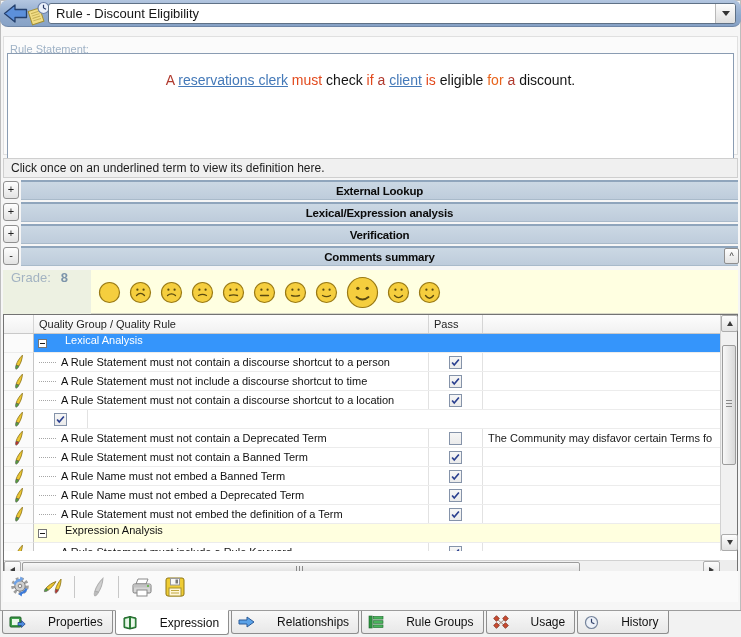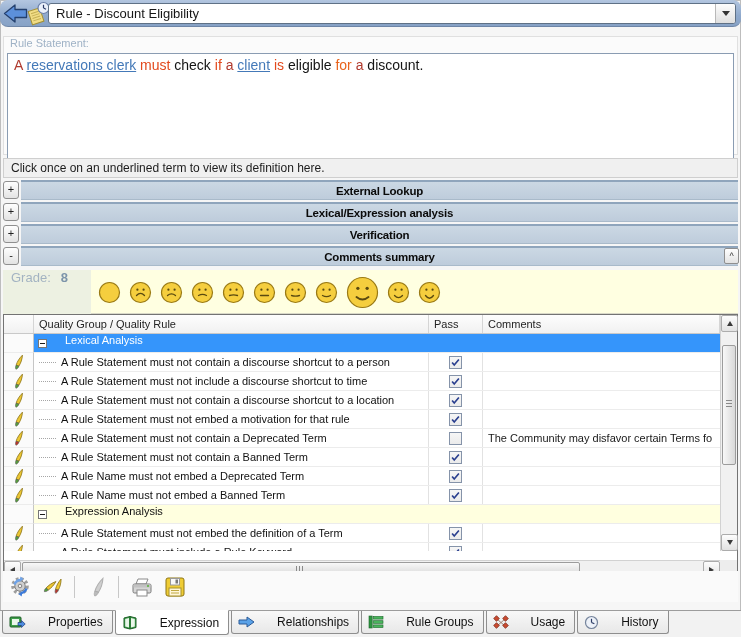--- a/index.html
+++ b/index.html
@@ -31,25 +31,25 @@
     background:linear-gradient(#FDFDFD,#DFDFDF); display:flex; align-items:center; justify-content:center; cursor:pointer;
   }
   .tri-down { width:0; height:0; border-left:4px solid transparent; border-right:4px solid transparent; border-top:5px solid #333; }
   .tri-up-s { width:0; height:0; border-left:3.5px solid transparent; border-right:3.5px solid transparent; border-bottom:5px solid #3A3A3A; }
   .tri-down-s { width:0; height:0; border-left:3.5px solid transparent; border-right:3.5px solid transparent; border-top:5px solid #3A3A3A; }
   .tri-left-s { width:0; height:0; border-top:3.5px solid transparent; border-bottom:3.5px solid transparent; border-right:5px solid #3A3A3A; }
   .tri-right-s { width:0; height:0; border-top:3.5px solid transparent; border-bottom:3.5px solid transparent; border-left:5px solid #3A3A3A; }
 
   
   .rs-group { position:absolute; left:3px; top:36px; width:735px; height:119px; background:#FBFBFB; border:1px solid #E0E0E0; }
-  .rs-label { position:absolute; left:6px; top:0; font-size:11px; color:#9FB2C6; }
+  .rs-label { position:absolute; left:6px; top:6px; font-size:11px; color:#9FB2C6; }
   .rs-box {
     position:absolute; left:3px; top:16px; width:727px; height:118px;
-    background:#FFFFFF; border:1px solid #8A9CB2; padding:2px 6px;
-    font-size:14px; line-height:19px; cursor:text;
+    background:#FFFFFF; border:1px solid #8A9CB2; padding:17px 6px;
+    font-size:14px; line-height:19px; cursor:text;text-align:center;
   }
   .rs-box span { margin-right:0; }
 
   
   .def-bar {
     position:absolute; left:3px; top:158px; width:735px; height:20px;
     background:#F0F0F0; border:1px solid #CFCFCF;
     font-size:12px; color:#1C1C1C; display:flex; align-items:center; padding-left:7px;
   }
 
@@ -324,21 +324,20 @@
         </span>
       </div>
   </div>
 
   <div class="grid">
     <div class="grid-inner">
       <div class="grid-header">
         <div class="gh-cell gh-rowhead"></div>
         <div class="gh-cell gh-main">Quality Group / Quality Rule</div>
         <div class="gh-cell gh-pass">Pass</div>
-        <div class="gh-cell gh-comments">Comments</div>
       </div>
       <div class="grid-rows">
           <div class="grid-row group selected">
             <div class="cell-rowhead"></div>
             <div class="row-rest">
               <span class="collapse-glyph"></span>
               <span class="row-label">Lexical Analysis</span>
             </div>
           </div>
           <div class="grid-row">
@@ -422,24 +421,20 @@
           <div class="grid-row">
             <div class="cell-rowhead">
               <span style="display: inline-flex;">
                 <svg width="15" height="16" viewBox="0 0 16 17">
                   <path d="M12.2 1.2 C9 4.4 6.6 8 5.4 12 L8.4 12.9 C10.6 9.4 11.9 5.6 12.2 1.2 Z" fill="#EEC832" stroke="#8E7618" stroke-width="0.9"></path>
                   <path d="M5.4 12 L8.4 12.9 C7.9 14.5 6.9 15.6 5.3 16.2 C4.5 14.9 4.8 13.5 5.4 12 Z" fill="#55A33A" stroke="#5A5A5A" stroke-width="0.7"></path>
                 </svg>
               </span>
             </div>
             <div class="row-rest">
-              <div class="cell-main">
-                <span class="tree-dots"></span>
-                <span class="row-label">A Rule Statement must not embed a motivation for that rule</span>
-              </div>
               <div class="cell-pass">
                 <span class="checkbox checked">
                   <svg width="11" height="11" viewBox="0 0 13 13">
                     <polyline points="2.5,6.5 5,9.5 10.5,3" fill="none" stroke="#2A3F8F" stroke-width="2"></polyline>
                   </svg>
                 </span>
               </div>
               <div class="cell-comments">
                 <span></span>
               </div>
@@ -498,20 +493,46 @@
               <span style="display: inline-flex;">
                 <svg width="15" height="16" viewBox="0 0 16 17">
                   <path d="M12.2 1.2 C9 4.4 6.6 8 5.4 12 L8.4 12.9 C10.6 9.4 11.9 5.6 12.2 1.2 Z" fill="#EEC832" stroke="#8E7618" stroke-width="0.9"></path>
                   <path d="M5.4 12 L8.4 12.9 C7.9 14.5 6.9 15.6 5.3 16.2 C4.5 14.9 4.8 13.5 5.4 12 Z" fill="#55A33A" stroke="#5A5A5A" stroke-width="0.7"></path>
                 </svg>
               </span>
             </div>
             <div class="row-rest">
               <div class="cell-main">
                 <span class="tree-dots"></span>
+                <span class="row-label">A Rule Name must not embed a Banned Term</span>
+              </div>
+              <div class="cell-pass">
+                <span class="checkbox checked">
+                  <svg width="11" height="11" viewBox="0 0 13 13">
+                    <polyline points="2.5,6.5 5,9.5 10.5,3" fill="none" stroke="#2A3F8F" stroke-width="2"></polyline>
+                  </svg>
+                </span>
+              </div>
+              <div class="cell-comments">
+                <span></span>
+              </div>
+            </div>
+          </div>
+          <div class="grid-row">
+            <div class="cell-rowhead">
+              <span style="display: inline-flex;">
+                <svg width="15" height="16" viewBox="0 0 16 17">
+                  <path d="M12.2 1.2 C9 4.4 6.6 8 5.4 12 L8.4 12.9 C10.6 9.4 11.9 5.6 12.2 1.2 Z" fill="#EEC832" stroke="#8E7618" stroke-width="0.9"></path>
+                  <path d="M5.4 12 L8.4 12.9 C7.9 14.5 6.9 15.6 5.3 16.2 C4.5 14.9 4.8 13.5 5.4 12 Z" fill="#55A33A" stroke="#5A5A5A" stroke-width="0.7"></path>
+                </svg>
+              </span>
+            </div>
+            <div class="row-rest">
+              <div class="cell-main">
+                <span class="tree-dots"></span>
                 <span class="row-label">A Rule Name must not embed a Deprecated Term</span>
               </div>
               <div class="cell-pass">
                 <span class="checkbox checked">
                   <svg width="11" height="11" viewBox="0 0 13 13">
                     <polyline points="2.5,6.5 5,9.5 10.5,3" fill="none" stroke="#2A3F8F" stroke-width="2"></polyline>
                   </svg>
                 </span>
               </div>
               <div class="cell-comments">
@@ -524,65 +545,39 @@
               <span style="display: inline-flex;">
                 <svg width="15" height="16" viewBox="0 0 16 17">
                   <path d="M12.2 1.2 C9 4.4 6.6 8 5.4 12 L8.4 12.9 C10.6 9.4 11.9 5.6 12.2 1.2 Z" fill="#EEC832" stroke="#8E7618" stroke-width="0.9"></path>
                   <path d="M5.4 12 L8.4 12.9 C7.9 14.5 6.9 15.6 5.3 16.2 C4.5 14.9 4.8 13.5 5.4 12 Z" fill="#55A33A" stroke="#5A5A5A" stroke-width="0.7"></path>
                 </svg>
               </span>
             </div>
             <div class="row-rest">
               <div class="cell-main">
                 <span class="tree-dots"></span>
-                <span class="row-label">A Rule Name must not embed a Banned Term</span>
+                <span class="row-label">A Rule Statement must not embed the definition of a Term</span>
               </div>
               <div class="cell-pass">
                 <span class="checkbox checked">
                   <svg width="11" height="11" viewBox="0 0 13 13">
                     <polyline points="2.5,6.5 5,9.5 10.5,3" fill="none" stroke="#2A3F8F" stroke-width="2"></polyline>
                   </svg>
                 </span>
               </div>
               <div class="cell-comments">
                 <span></span>
               </div>
             </div>
           </div>
           <div class="grid-row group">
             <div class="cell-rowhead"></div>
             <div class="row-rest">
               <span class="collapse-glyph"></span>
               <span class="row-label">Expression Analysis</span>
-            </div>
-          </div>
-          <div class="grid-row">
-            <div class="cell-rowhead">
-              <span style="display: inline-flex;">
-                <svg width="15" height="16" viewBox="0 0 16 17">
-                  <path d="M12.2 1.2 C9 4.4 6.6 8 5.4 12 L8.4 12.9 C10.6 9.4 11.9 5.6 12.2 1.2 Z" fill="#EEC832" stroke="#8E7618" stroke-width="0.9"></path>
-                  <path d="M5.4 12 L8.4 12.9 C7.9 14.5 6.9 15.6 5.3 16.2 C4.5 14.9 4.8 13.5 5.4 12 Z" fill="#55A33A" stroke="#5A5A5A" stroke-width="0.7"></path>
-                </svg>
-              </span>
-            </div>
-            <div class="row-rest">
-              <div class="cell-main">
-                <span class="tree-dots"></span>
-                <span class="row-label">A Rule Statement must not embed the definition of a Term</span>
-              </div>
-              <div class="cell-pass">
-                <span class="checkbox checked">
-                  <svg width="11" height="11" viewBox="0 0 13 13">
-                    <polyline points="2.5,6.5 5,9.5 10.5,3" fill="none" stroke="#2A3F8F" stroke-width="2"></polyline>
-                  </svg>
-                </span>
-              </div>
-              <div class="cell-comments">
-                <span></span>
-              </div>
             </div>
           </div>
           <div class="grid-row">
             <div class="cell-rowhead">
               <span style="display: inline-flex;">
                 <svg width="15" height="16" viewBox="0 0 16 17">
                   <path d="M12.2 1.2 C9 4.4 6.6 8 5.4 12 L8.4 12.9 C10.6 9.4 11.9 5.6 12.2 1.2 Z" fill="#EEC832" stroke="#8E7618" stroke-width="0.9"></path>
                   <path d="M5.4 12 L8.4 12.9 C7.9 14.5 6.9 15.6 5.3 16.2 C4.5 14.9 4.8 13.5 5.4 12 Z" fill="#55A33A" stroke="#5A5A5A" stroke-width="0.7"></path>
                 </svg>
               </span>

